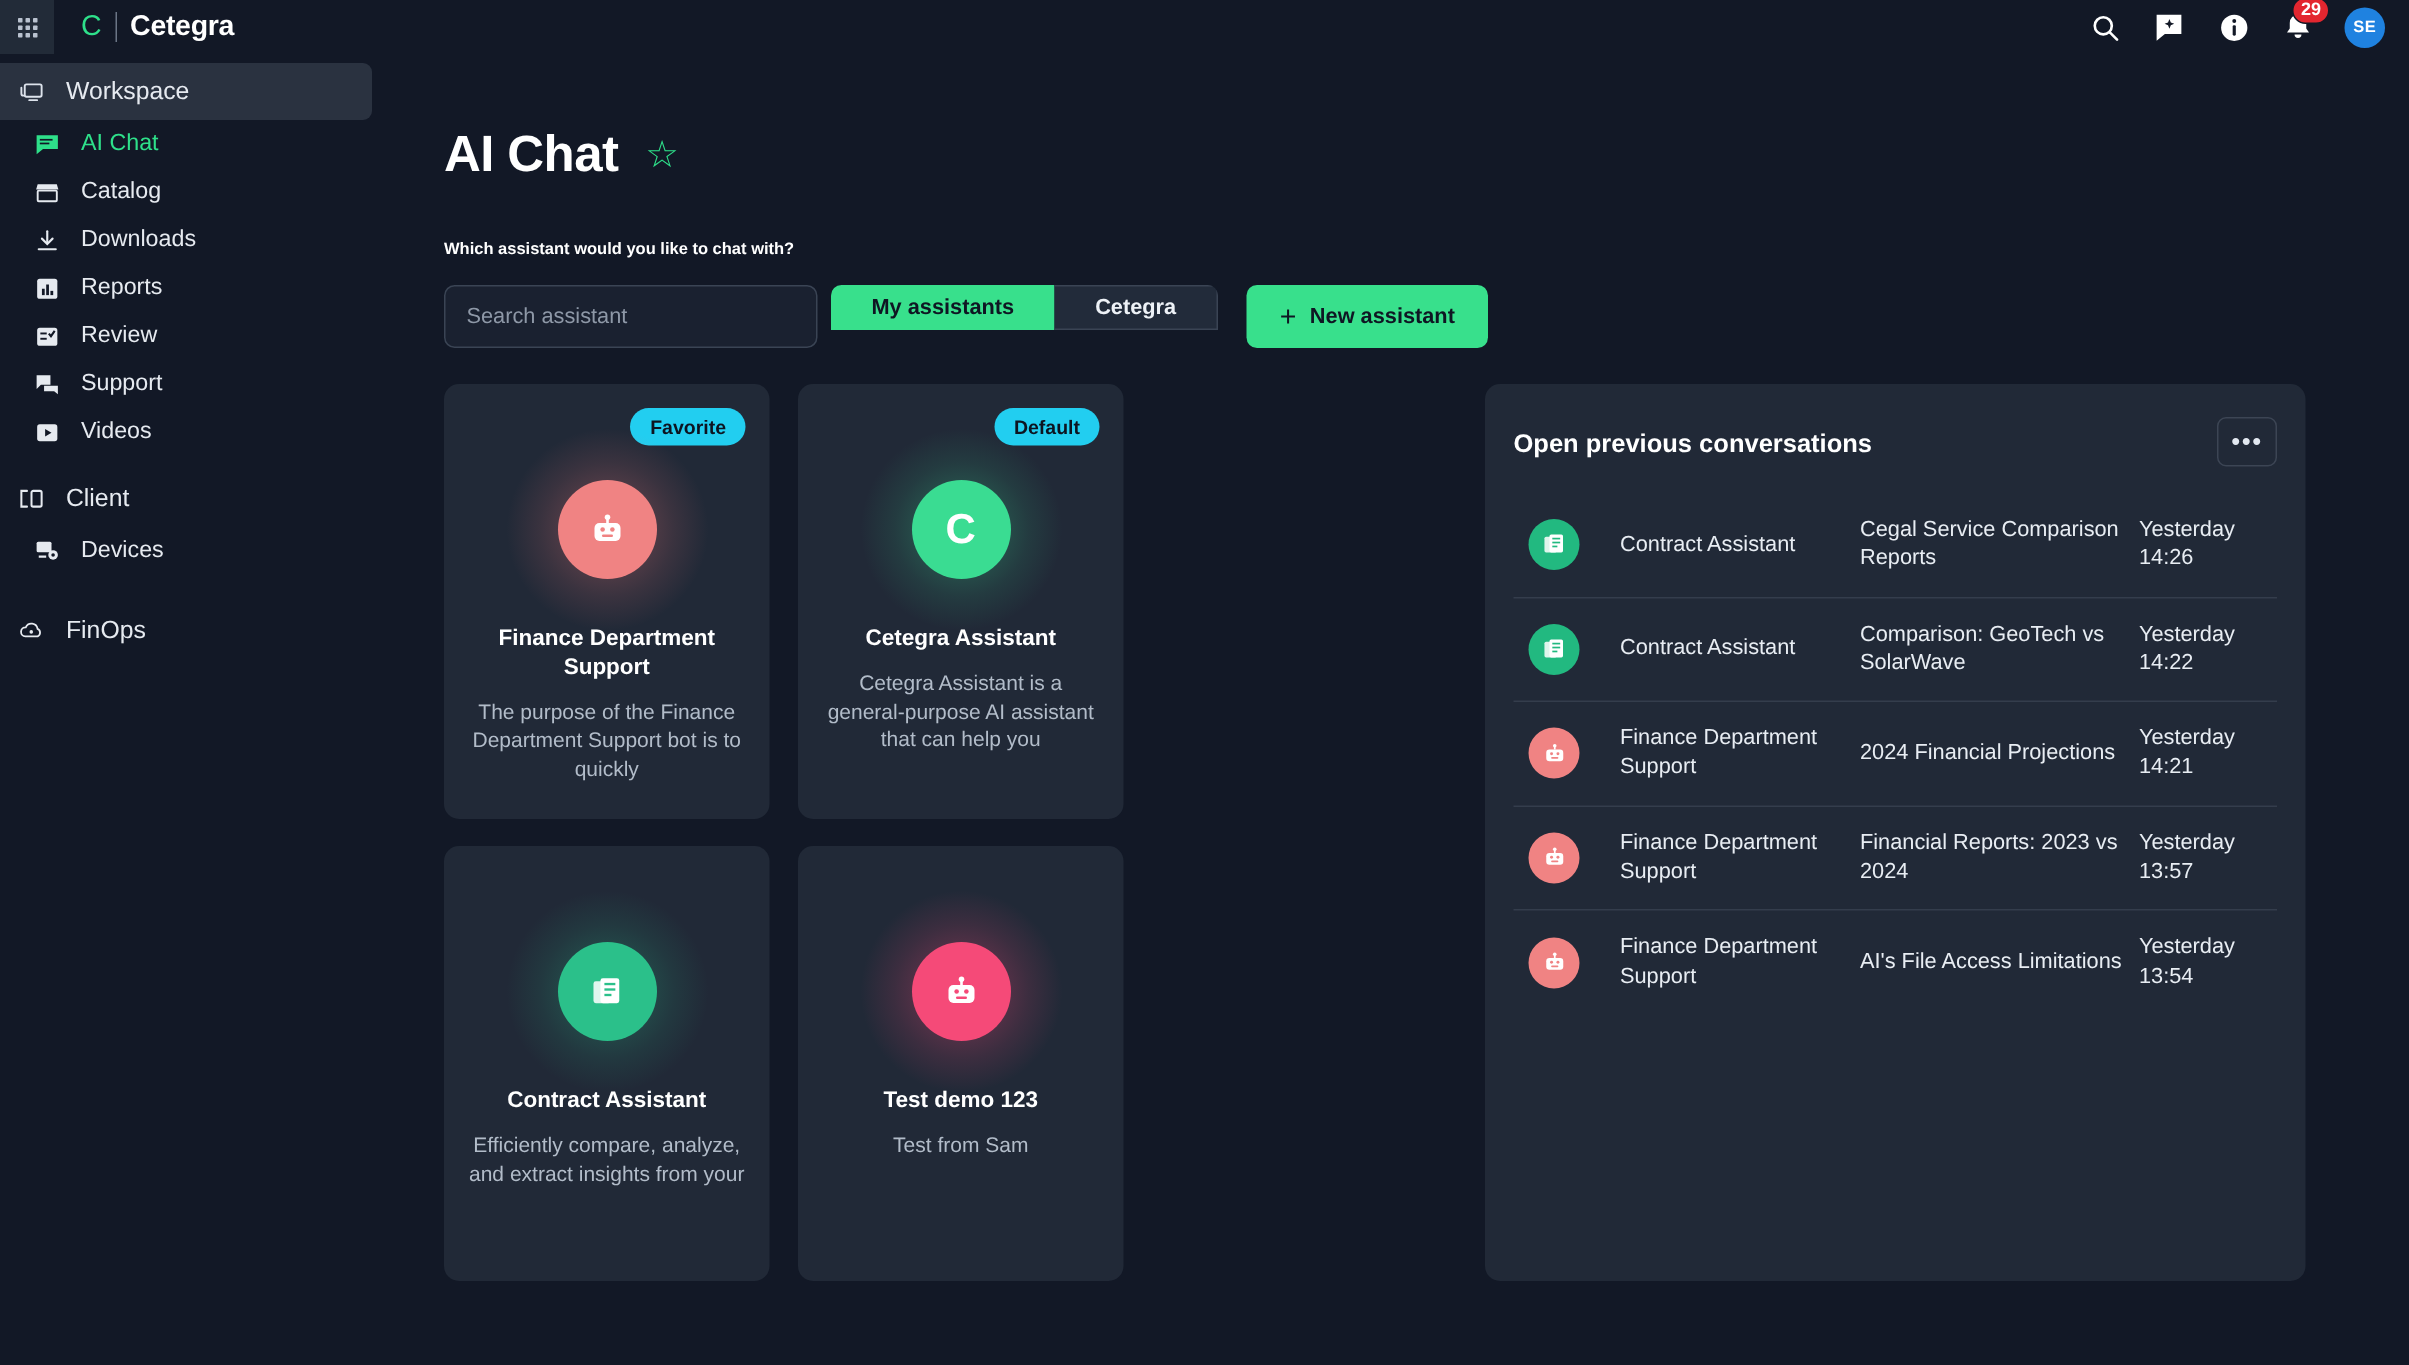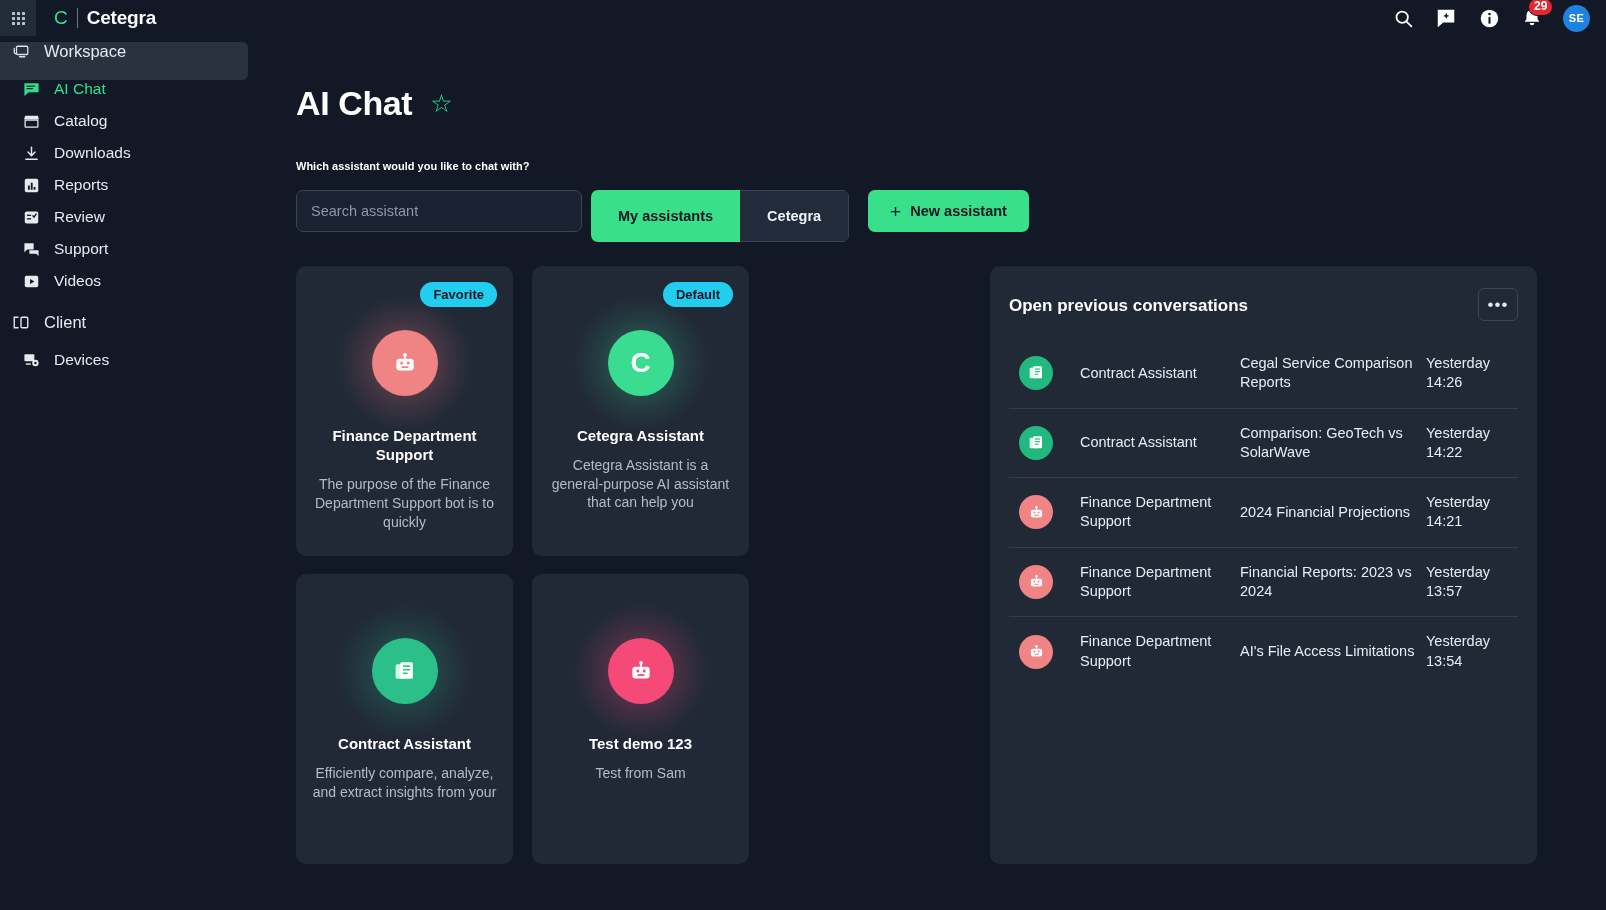--- a/index.html
+++ b/index.html
@@ -42,21 +42,21 @@
     display: flex; align-items: center; justify-content: center;
     font-size: 11px; font-weight: 700; color: #fff; letter-spacing: 0.3px; cursor: pointer; text-align: right;
   }
 
   
   .sidebar {
     position: absolute; top: 36px; left: 0; width: 250px; height: 874px;
     background: #121826; padding-top: 6px;
   }
   .nav-item {
-    display: flex; gap: 14px;
+    display: flex; align-items: center; gap: 14px;
     height: 32px; padding-left: 12px; margin-bottom: 0px;
     color: #e6eaf0; font-size: 16px; cursor: pointer;
     border-radius: 0 6px 6px 0;
   }
   .nav-item.top-level { height: 38px; font-size: 16.5px; }
   .nav-item.active-bg { background: #2a3240; width: 248px; }
   .nav-item.sub { padding-left: 12px; font-size: 15.5px; height: 32px; }
   .nav-item.sub .nav-icn { margin-left: 10px; }
   .nav-item.green { color: #2ee08a; }
   .nav-icn { width: 18px; height: 18px; display: flex; align-items: center; justify-content: center; flex: 0 0 18px; }
@@ -65,28 +65,28 @@
 
   
   .main { position: absolute; top: 36px; left: 250px; width: 1356px; height: 874px; }
   .page-title-row { display: flex; align-items: center; gap: 18px; padding: 48px 0 0 46px; }
   .page-title { font-size: 34px; font-weight: 700; letter-spacing: -0.4px; }
   .star { color: #2ee08a; font-size: 25px; line-height: 1; }
   .section-q { margin: 37px 0 0 46px; font-size: 11px; font-weight: 700; color: #fff; }
 
   .toolbar { display: flex; align-items: stretch; gap: 9px; margin: 18px 0 0 46px; }
   .search-box {
-    width: 286px; height: 42px; background: #1a2130; border: 1px solid #3a4454;
+    width: 249px; height: 42px; background: #1a2130; border: 1px solid #3a4454;
     border-radius: 7px; color: #8e98a7; font-size: 14.5px; padding: 0 14px;
     font-family: "Liberation Sans", sans-serif; outline: none;
   }
   .search-box::placeholder { color: #8e98a7; }
   .seg { display: flex; border-radius: 7px; overflow: hidden; }
   .seg-btn {
-    height: 52px; padding: 0 27px; display: flex; align-items: center; justify-content: center;
+    height: 30px; padding: 0 27px; display: flex; align-items: center; justify-content: center;
     font-size: 14.5px; font-weight: 700; cursor: pointer; border: none;
     font-family: "Liberation Sans", sans-serif;
   }
   .seg-btn.on { background: #38e08c; color: #0f1623; }
   .seg-btn.off { background: #222b3a; color: #eef2f7; border: 1px solid #3a4454; border-left: none; }
   .new-btn {
     height: 42px; padding: 0 22px; display: flex; align-items: center; gap: 9px;
     background: #38e08c; color: #0f1623; font-size: 14.5px; font-weight: 700;
     border: none; border-radius: 7px; cursor: pointer; margin-left: 10px;
     font-family: "Liberation Sans", sans-serif;
@@ -323,20 +323,29 @@
         </svg>
     </span>
     <span class="nav-label">Devices</span>
   </div>
 
   <div class="nav-gap"></div>
 
 
   <div class="nav-gap"></div>
 
+  <div class="nav-item top-level">
+    <span class="nav-icn">
+      <svg width="19" height="19" viewBox="0 0 24 24" fill="none" stroke="#e6eaf0" stroke-width="1.6">
+          <path d="M6.5 17a4 4 0 0 1 .4-8 5.5 5.5 0 0 1 10.5 1.4A3.6 3.6 0 0 1 17.5 17z"></path>
+          <circle cx="11.8" cy="13" r="1.6" fill="#e6eaf0" stroke="none"></circle>
+        </svg>
+    </span>
+    <span class="nav-label">FinOps</span>
+  </div>
 </div>
 
 <div class="main">
 
   <div class="page-title-row">
     <div class="page-title">AI Chat</div>
     <div class="star">☆</div>
   </div>
 
   <div class="section-q">Which assistant would you like to chat with?</div>

